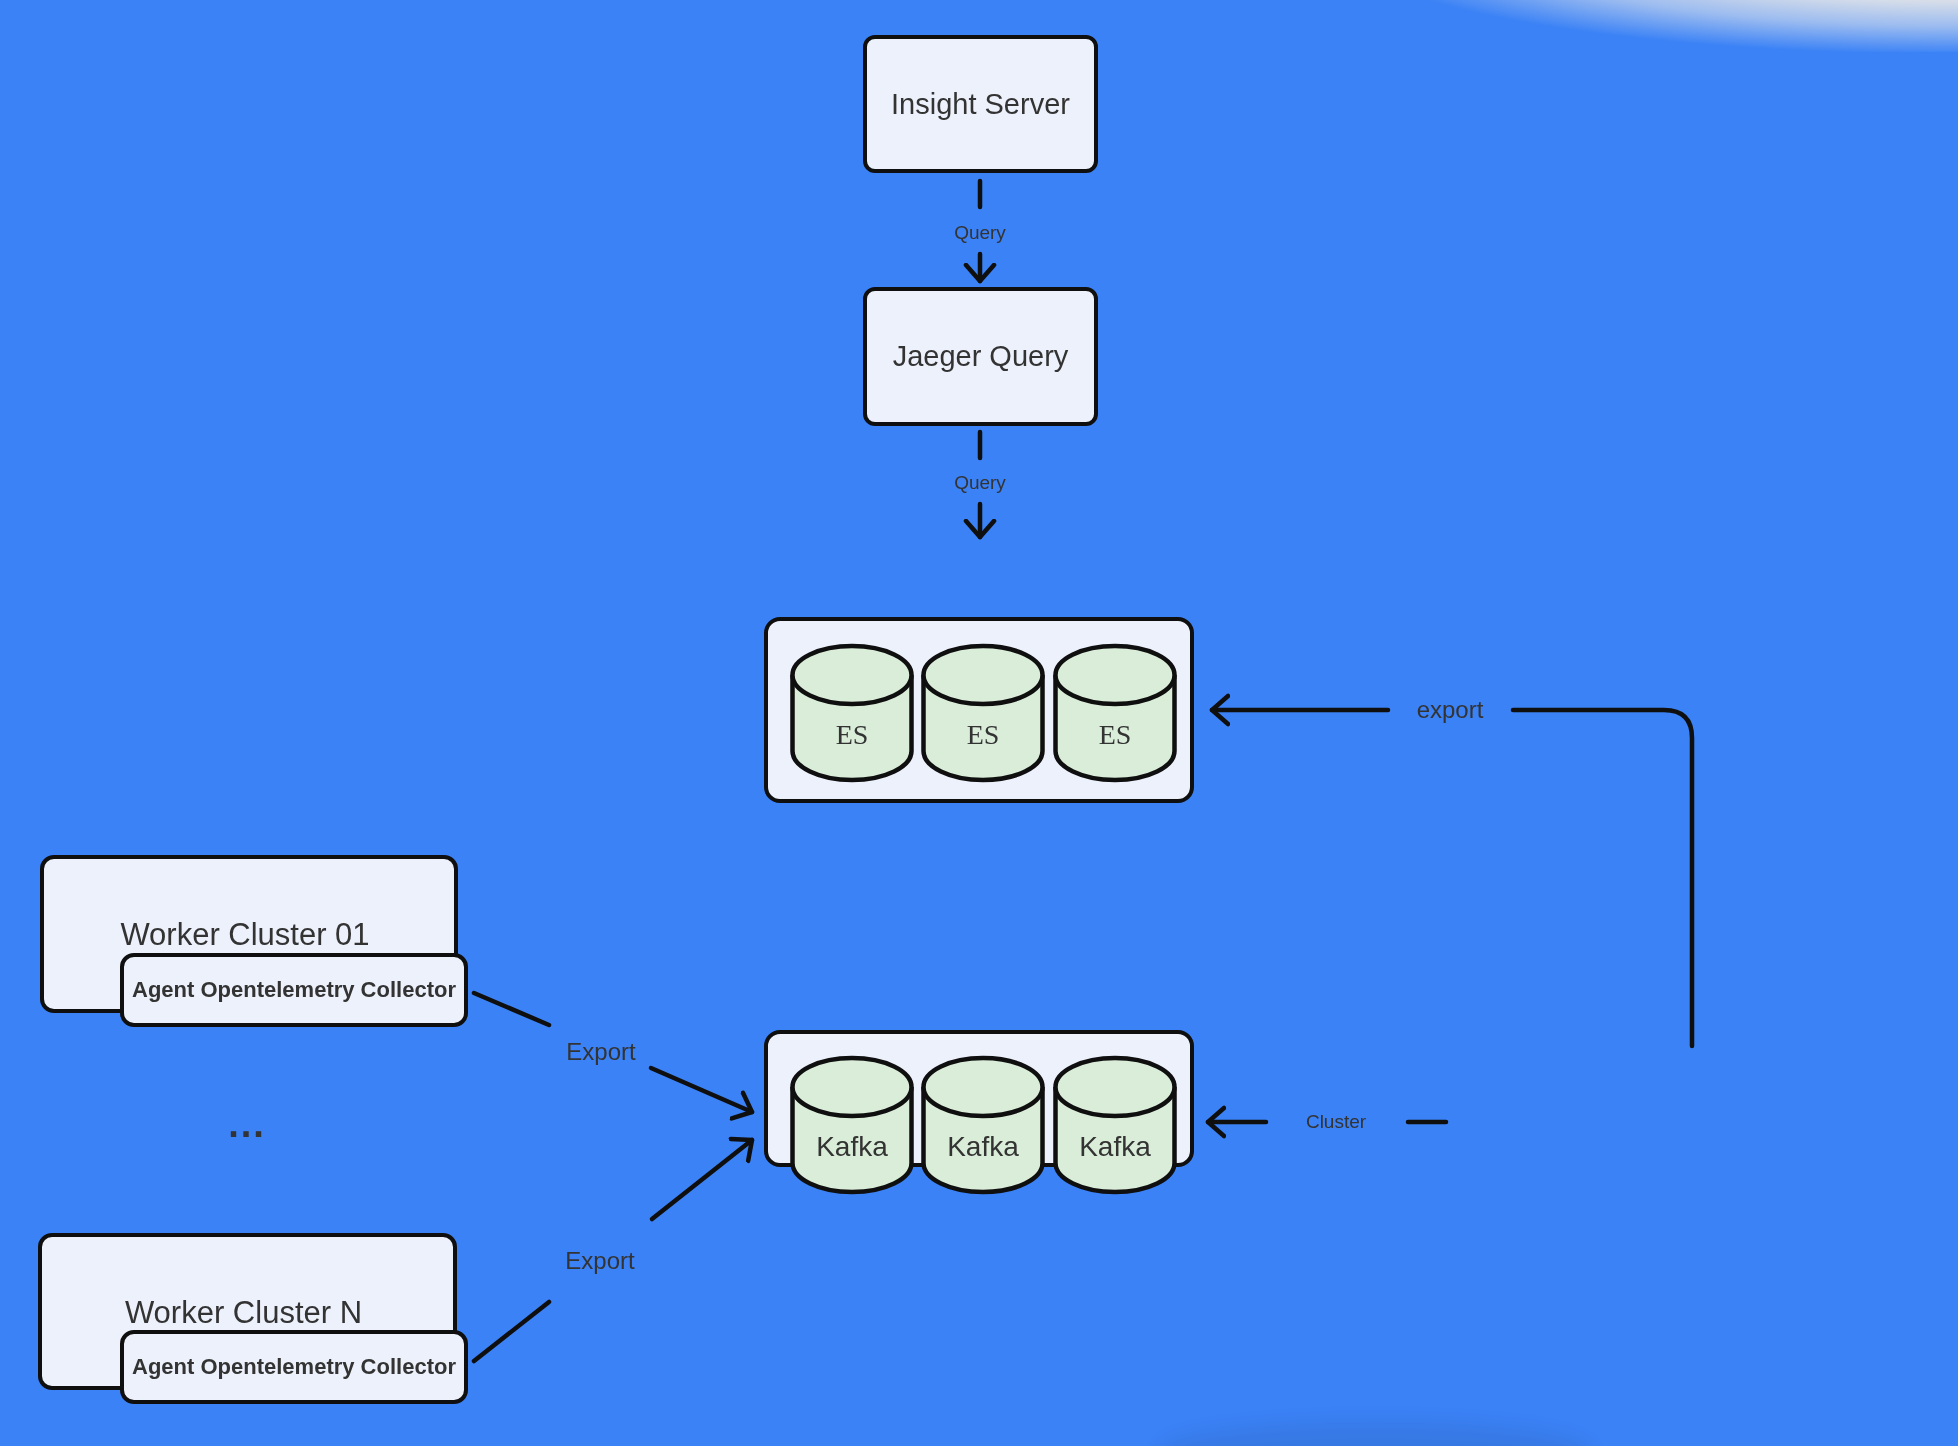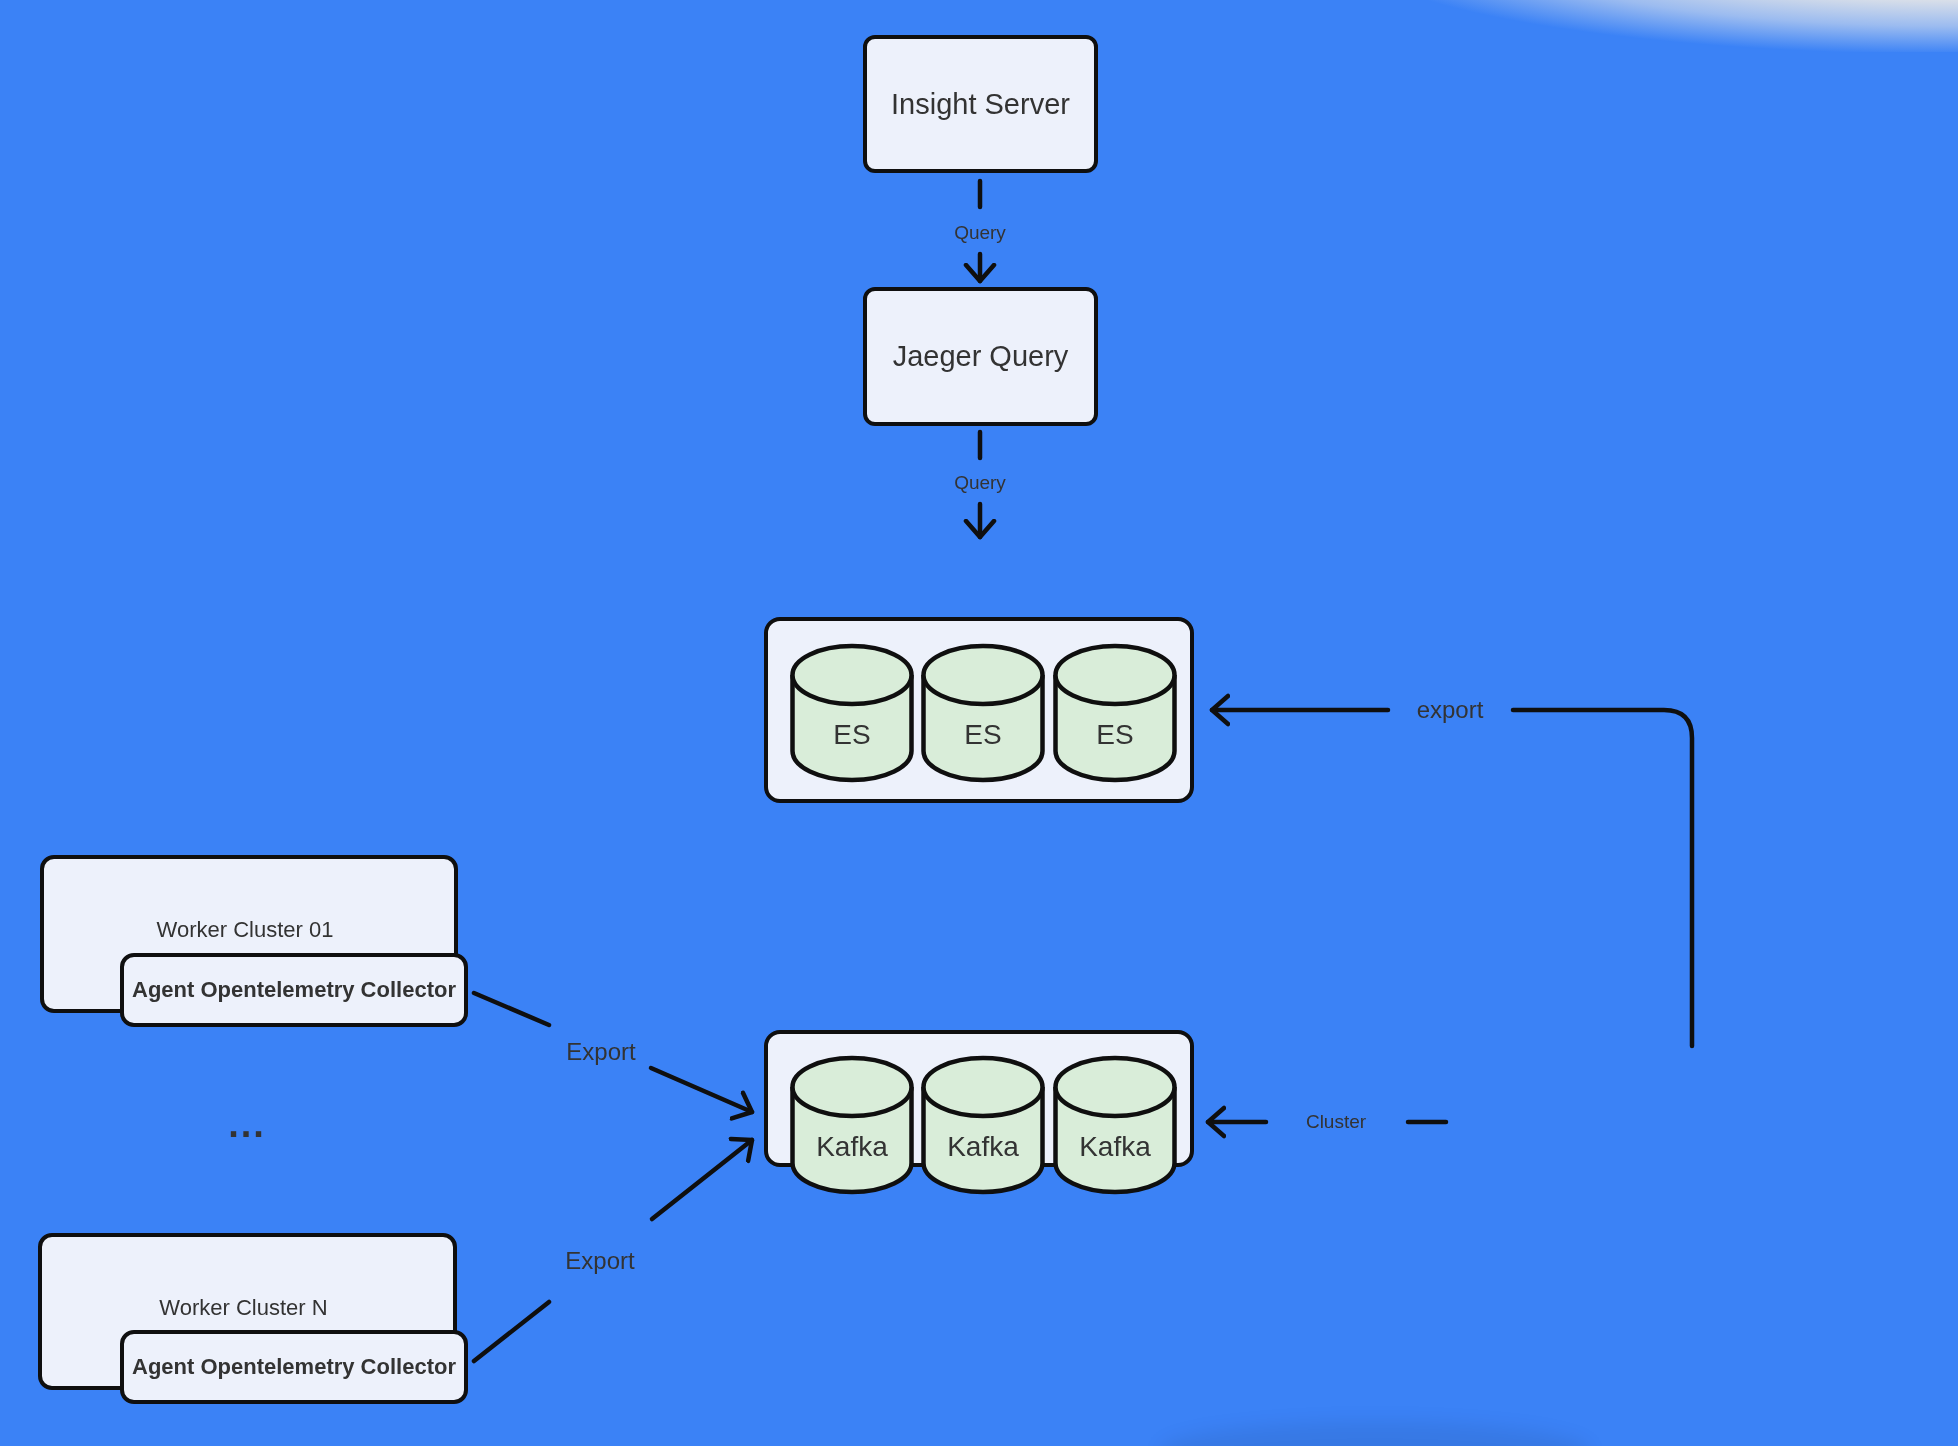--- a/index.html
+++ b/index.html
@@ -39,21 +39,21 @@
   .cluster {
     position:absolute;
     background:#edf1fb;
     border:4px solid #0f0f0f;
     border-radius:16px;
     box-sizing:border-box;
   }
   .workerbox { border-radius:14px; }
   .worker-label {
     position:absolute; left:0; right:8px; top:58px;
-    text-align:center; font-size:22px; color:#333;
+    text-align:center; font-size:31px; color:#333;
   }
   .agentbox { border-radius:14px; }
   .agentbox .lbl { font-size:22px;font-weight:bold; }
   .globalbox .lbl, .mainbox .lbl { font-size:29px; }
   .cylinder { position:absolute; width:124px; height:140px; }
   .cylinder svg { position:absolute; left:0; top:0; overflow:visible; }
   .cyl-label {
     position:absolute; left:0; right:0; top:66%;
     transform:translateY(-50%);
     text-align:center; font-size:28px; color:#333;
@@ -104,21 +104,21 @@
   </svg>
 
   <div class="node mainbox" style="left:863px; top:35px; width:235px; height:138px;">
     <span class="lbl">Insight Server</span>
   </div>
 
   <div class="node mainbox" style="left:863px; top:287px; width:235px; height:139px;">
     <span class="lbl">Jaeger Query</span>
   </div>
 
-  <div class="cluster" style="left:764px; top:617px; width:430px; height:186px;">
+  <div class="cluster" style="left:764px; top:617px; width:430px; height:186px;font-family:Liberation Serif, serif;">
     <div class="cylinder" style="left:22px; top:22px;">
       <svg width="124" height="140" viewBox="0 0 124 140">
         <path d="M 2.5 32 L 2.5 108 A 59.5 29 0 0 0 121.5 108 L 121.5 32" fill="#d9edd9" stroke="#0f0f0f" stroke-width="4.5"></path>
         <ellipse cx="62" cy="32" rx="59.5" ry="29" fill="#d9edd9" stroke="#0f0f0f" stroke-width="4.5"></ellipse>
       </svg>
       <span class="cyl-label">ES</span>
     </div>
     <div class="cylinder" style="left:153px; top:22px;">
       <svg width="124" height="140" viewBox="0 0 124 140">
         <path d="M 2.5 32 L 2.5 108 A 59.5 29 0 0 0 121.5 108 L 121.5 32" fill="#d9edd9" stroke="#0f0f0f" stroke-width="4.5"></path>

